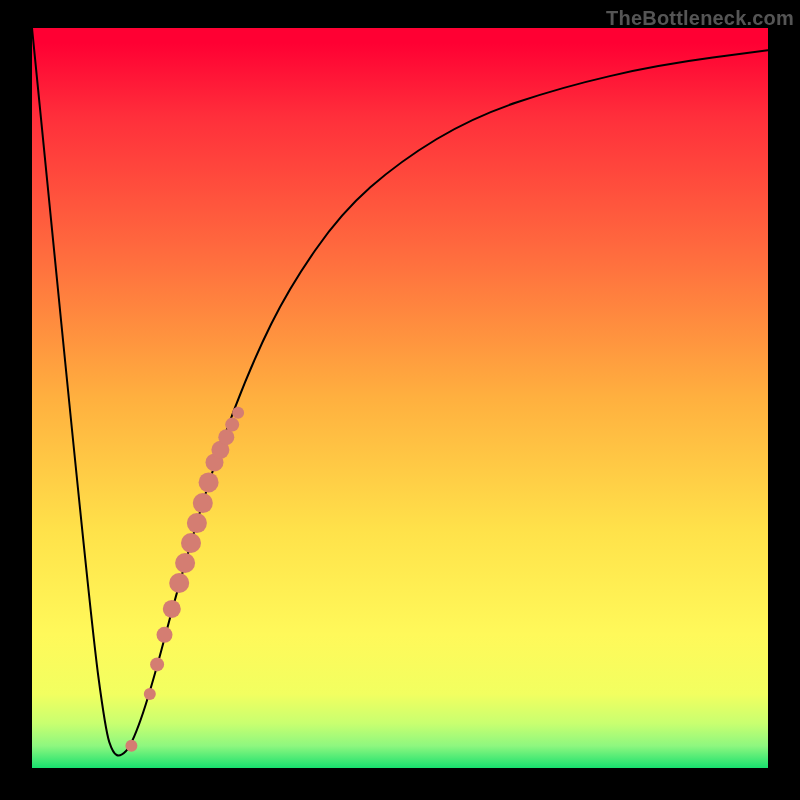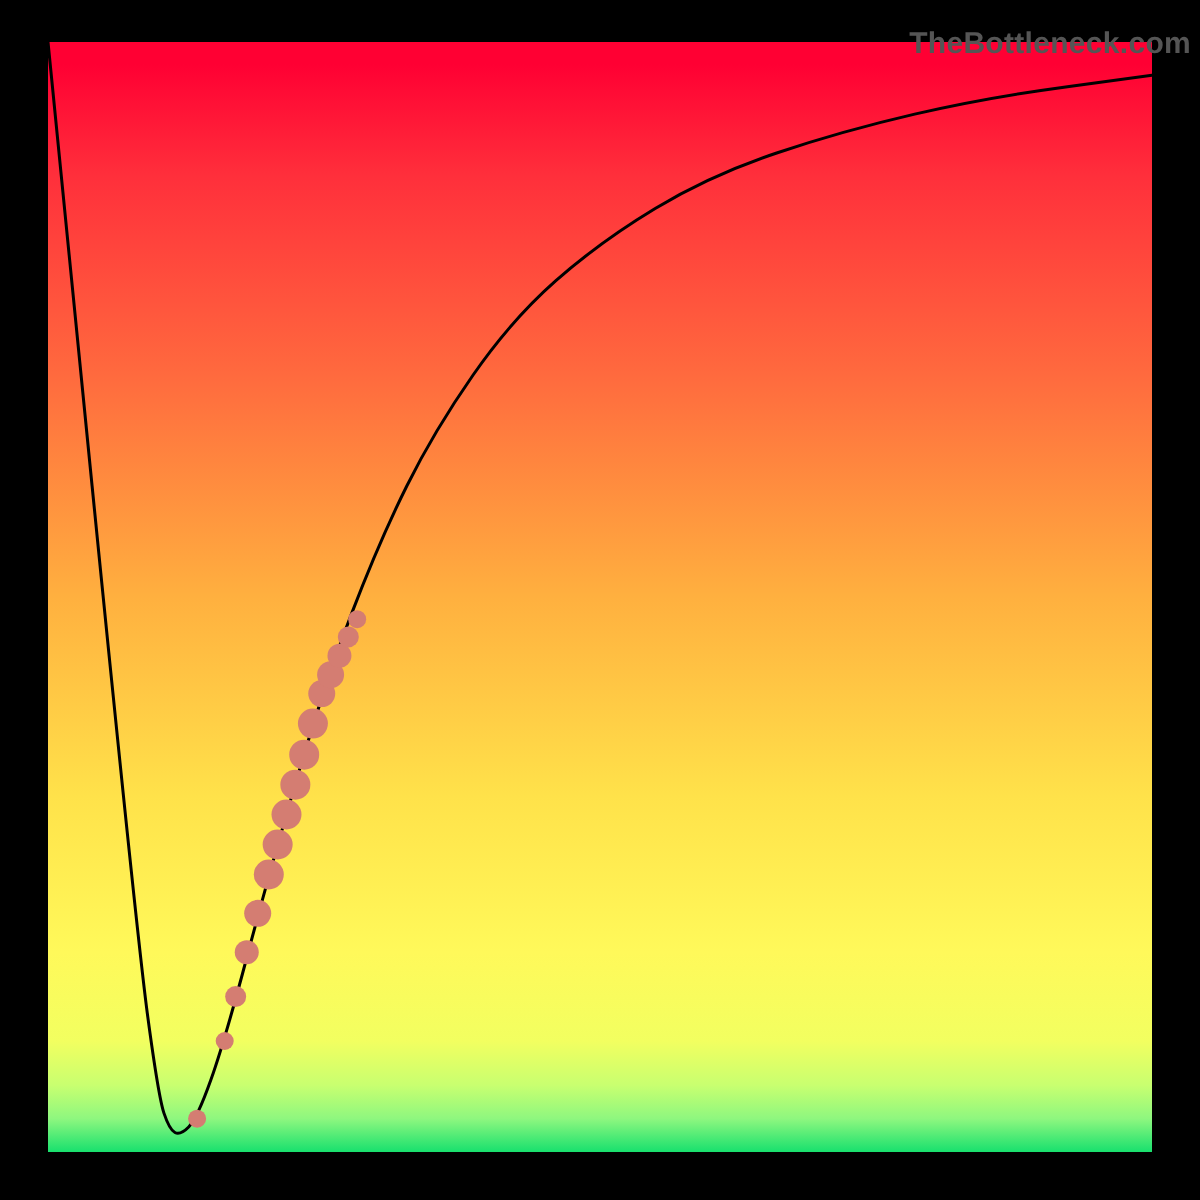--- a/index.html
+++ b/index.html
@@ -12,21 +12,21 @@
     font-family: Arial, Helvetica, sans-serif;
   }
   .frame {
     position: relative;
     width: 800px;
     height: 800px;
     background: #000;
   }
   .watermark {
     position: absolute;
-    top: 18px;
+    top: 7px;
     right: 6px;
     color: #555;
     font-size: 20px;
     font-weight: 600;
     letter-spacing: 0.2px;
     z-index: 20;
     user-select: none;
   }
   .plot-area {
     position: absolute;

